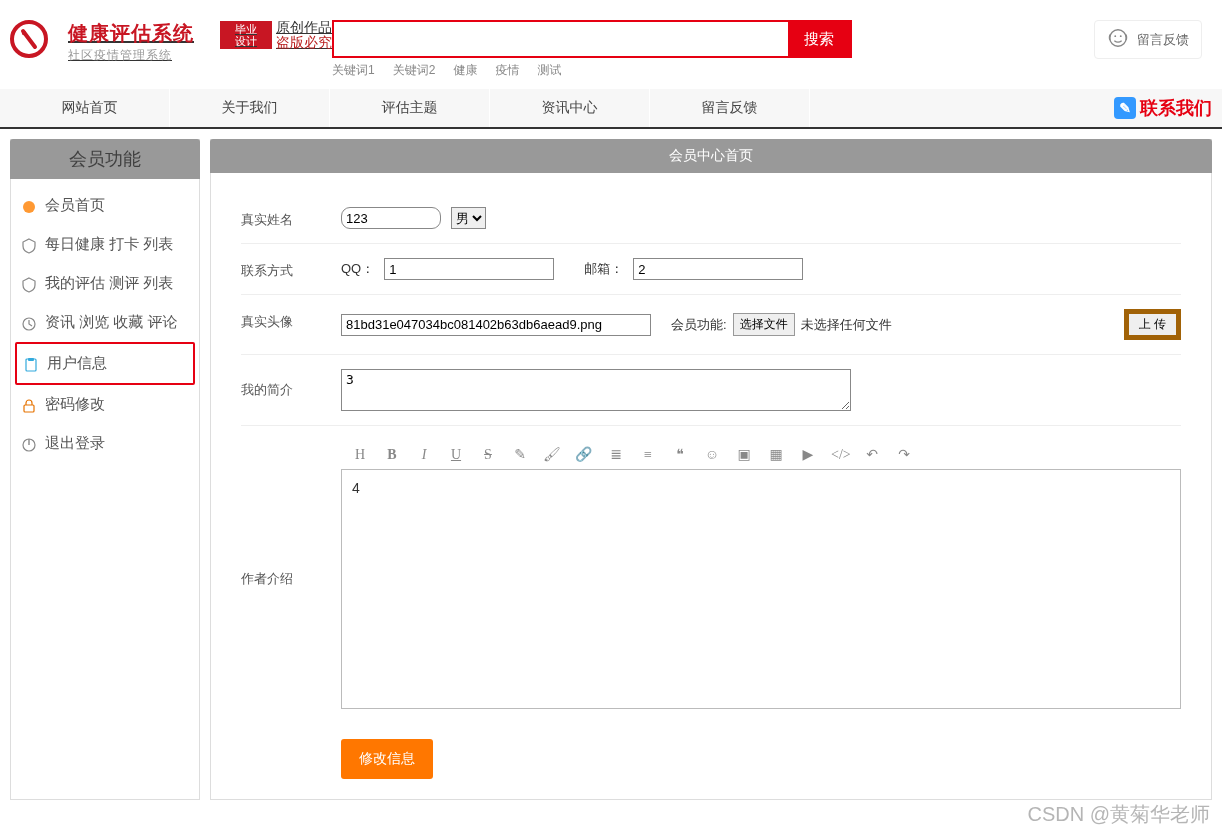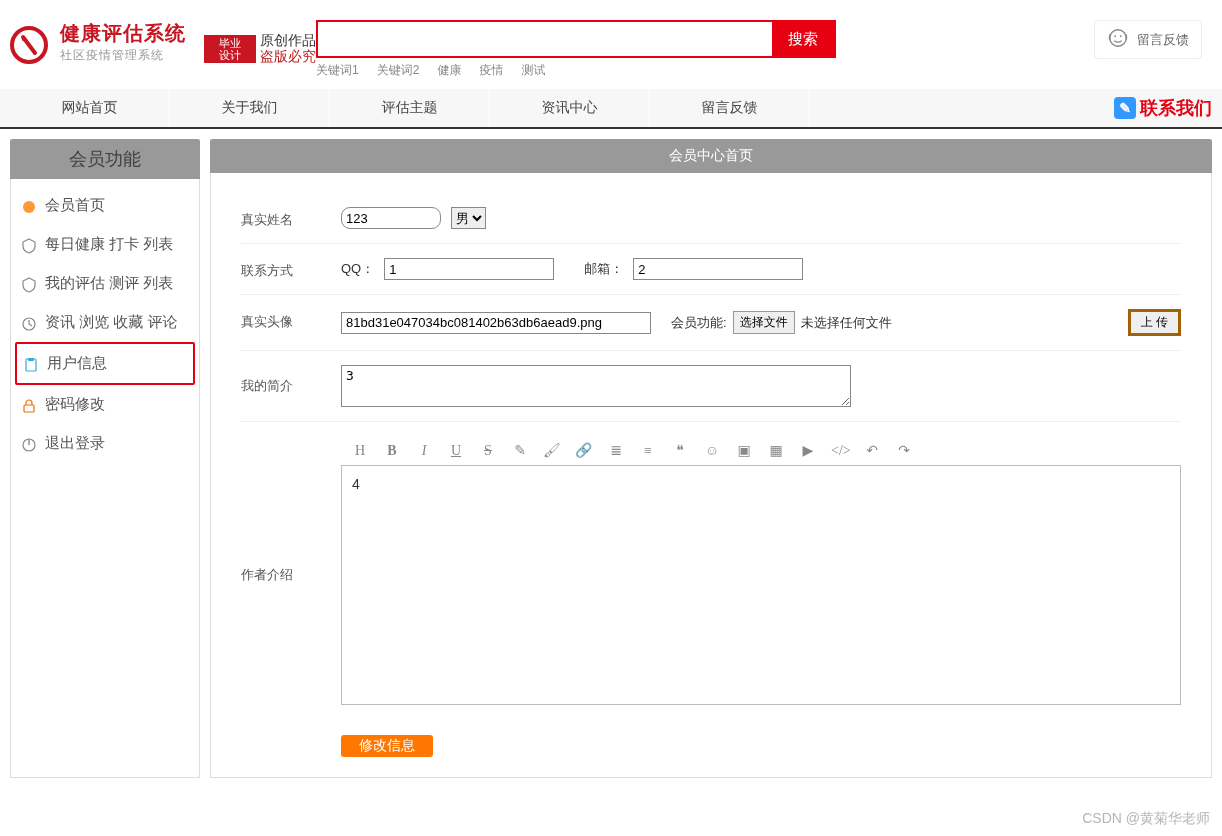--- a/index.html
+++ b/index.html
@@ -1,18 +1,18 @@
 <!DOCTYPE html>
 <html><head>
 <meta charset="utf-8">
 <style>
 * { box-sizing: border-box; margin: 0; padding: 0; }
 body { font-family: "Microsoft YaHei", Arial, sans-serif; font-size: 13px; color: #333; background: #fff; width: 1222px; }
 .header { display: flex; align-items: flex-start; padding: 20px 10px 10px 10px; }
-.logo-area { display: flex; align-items: flex-end; gap: 12px; }
+.logo-area { display: flex; align-items: flex-start; gap: 20px; text-decoration: underline; }
 .logo-circle { width: 38px; height: 38px; border-radius: 50%; border: 4px solid #c81623; position: relative; display: flex; align-items: center; justify-content: center; }
 .logo-circle svg { width: 24px; height: 24px; }
 .logo-text { display: flex; flex-direction: column; }
 .logo-title { font-size: 20px; font-weight: bold; color: #c81623; letter-spacing: 1px; }
 .logo-sub { font-size: 12px; color: #999; letter-spacing: 1px; }
 .badge-area { display: flex; align-items: center; gap: 4px; margin-left: 6px; }
 .badge-red { background: #c81623; color: #fff; font-size: 11px; padding: 2px 3px; line-height: 1.1; text-align: center; width: 52px; }
 .badge-script { font-family: cursive, "KaiTi"; font-size: 14px; line-height: 1.1; }
 .badge-script .l1 { color: #333; }
 .badge-script .l2 { color: #b91c1c; }
@@ -41,29 +41,29 @@
 .form-row.noborder { border-bottom: none; }
 .form-label { width: 100px; color: #555; font-size: 13px; padding-top: 4px; }
 .form-content { flex: 1; display: flex; align-items: center; gap: 10px; flex-wrap: wrap; }
 .txt-input { border: 1px solid #888; height: 22px; padding: 0 4px; font-size: 13px; }
 .txt-input.w100 { width: 100px; border-radius: 9px; }
 .txt-input.w170 { width: 170px; }
 .txt-input.w310 { width: 310px; }
 select { border: 1px solid #888; height: 22px; font-size: 13px; }
 .file-group { display: flex; align-items: center; gap: 6px; }
 .file-btn { border: 1px solid #999; background: #efefef; padding: 2px 6px; font-size: 12px; cursor: pointer; }
-.upload-btn { border: 3px solid #a16207; background: #efefef; padding: 2px 10px; font-size: 12px; cursor: pointer; margin-left: auto; }
+.upload-btn { border: 5px solid #a16207; background: #efefef; padding: 2px 10px; font-size: 12px; cursor: pointer; margin-left: auto; }
 textarea.brief { width: 510px; height: 42px; border: 1px solid #888; font-size: 13px; padding: 2px 4px; resize: both; }
 .editor-wrap { flex: 1; }
 .editor-toolbar { display: flex; gap: 14px; padding: 6px 10px; color: #888; font-size: 14px; align-items: center; }
 .editor-toolbar span { cursor: pointer; width: 18px; text-align: center; font-family: Georgia, serif; }
 .editor-body { border: 1px solid #bbb; height: 240px; padding: 10px; font-size: 14px; color: #333; overflow-y: scroll; background: #fff; }
 .submit-row { padding: 16px 0 0 100px; }
-.submit-btn { background: #ff7700; color: #fff; border: none; padding: 2px 18px; font-size: 14px; border-radius: 3px; cursor: pointer; }
-.watermark { position: fixed; right: 12px; bottom: 8px; color: rgba(120,120,120,0.55); font-size: 14px; pointer-events: none; margin-left: 40px; }
+.submit-btn { background: #ff7700; color: #fff; border: none; padding: 11px 18px; font-size: 14px; border-radius: 3px; cursor: pointer; }
+.watermark { position: fixed; right: 12px; bottom: 8px; color: rgba(120,120,120,0.55); font-size: 20px; pointer-events: none; margin-left: 40px; }
 </style>
 </head>
 <body>
 
 <div class="header">
   <div class="logo-area">
     <div class="logo-circle">
       <svg viewBox="0 0 24 24">
           <path d="M6 4 L18 20" stroke="#c81623" stroke-width="4" stroke-linecap="round" fill="none"></path>
           <circle cx="7" cy="6" r="2.2" fill="#c81623"></circle>

